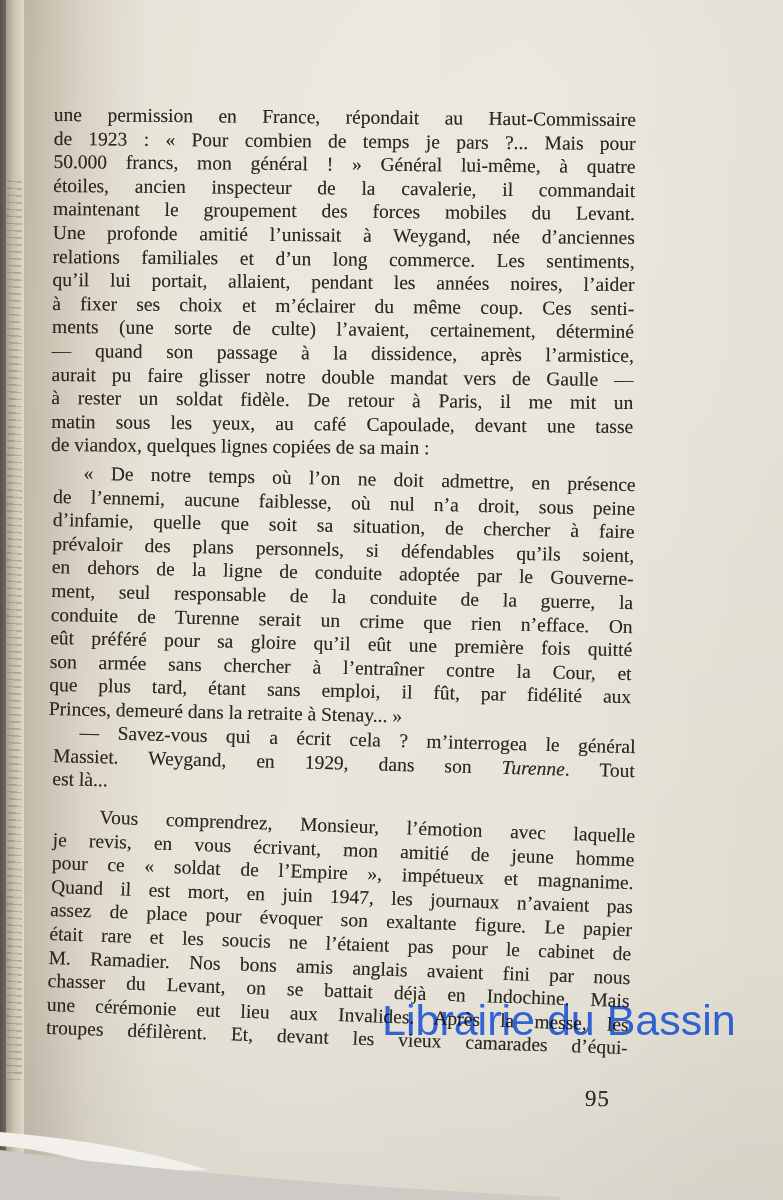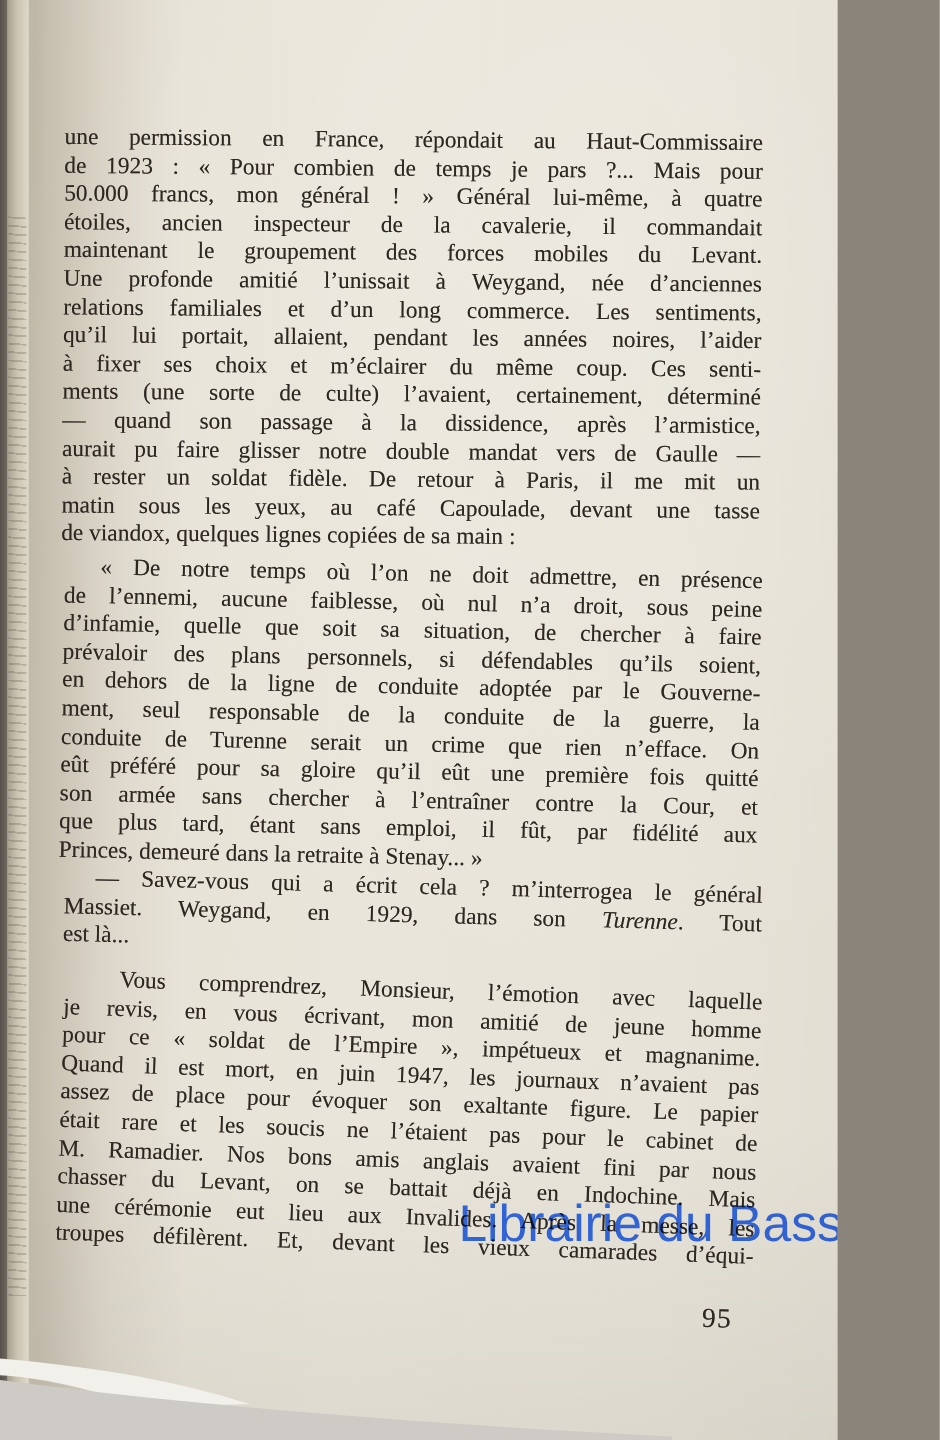--- a/index.html
+++ b/index.html
@@ -2,21 +2,21 @@
 <html style="--paper: #e7e2d6; --ink: #2d2721; --watermark-blue: #2f6bff; --spine-dark: #56504a; --under-page-grey: #cecbc6; --under-page-white: #f2f0ea;"><head>
 <meta charset="utf-8">
 <style>
   html,body{margin:0;padding:0;}
   body{
     width:783px;height:1200px;overflow:hidden;
     background:#8a847a;
     font-family:"Liberation Serif", serif;
   }
   .photo{
-    position:relative;width:698px;height:1200px;overflow:hidden;
+    position:relative;width:783px;height:1200px;overflow:hidden;
     background:
       radial-gradient(130% 90% at 72% 18%, rgba(255,255,255,0.18), rgba(255,255,255,0) 60%),
       linear-gradient(180deg, rgba(0,0,0,0) 78%, rgba(0,0,0,0.05) 100%),
       linear-gradient(92deg, #b4ac9b 0px, #cfc8b8 16px, #ddd6c7 42px, var(--paper) 130px, #e9e5da 330px, #e7e3d8 580px, #e2ddd1 783px);
   }
   
   .spine{
     position:absolute;left:0;top:0;width:10px;height:1200px;
     background:linear-gradient(90deg, var(--spine-dark) 0%, #6e675f 55%, rgba(110,103,95,0) 100%);
   }

